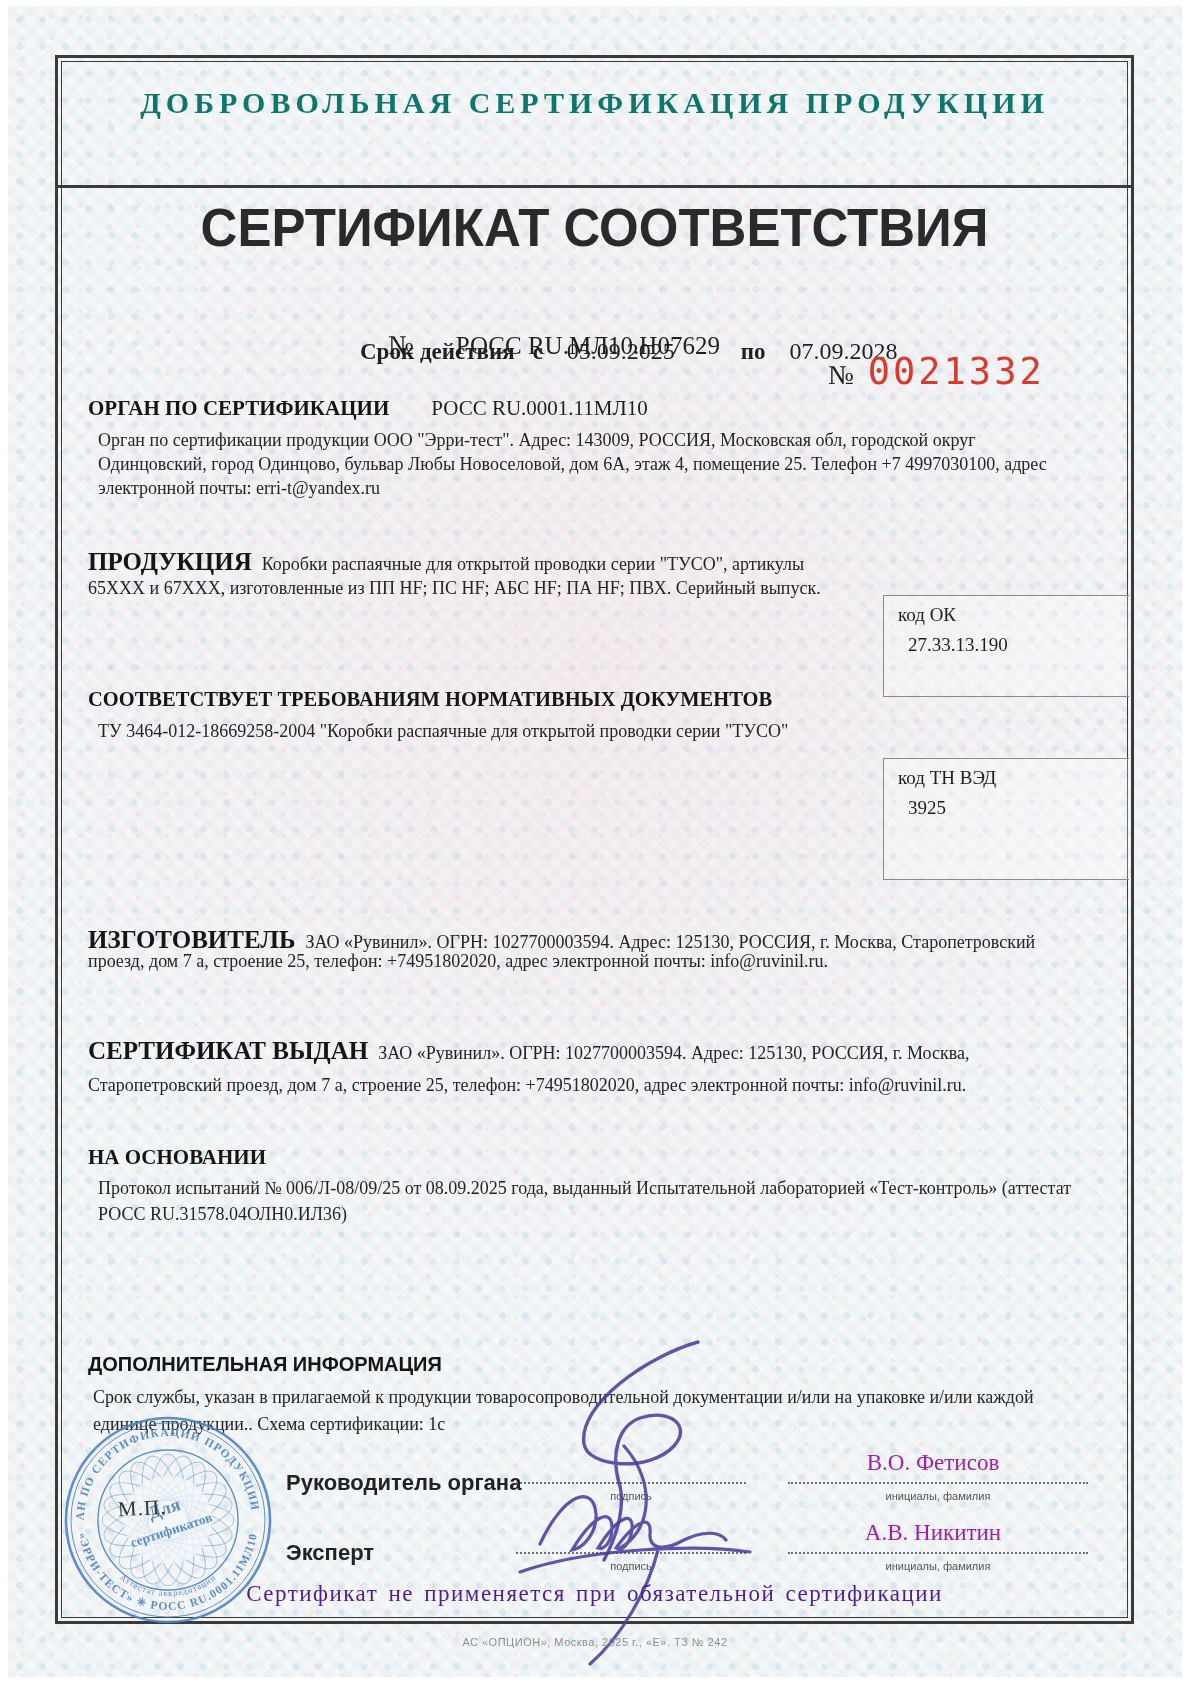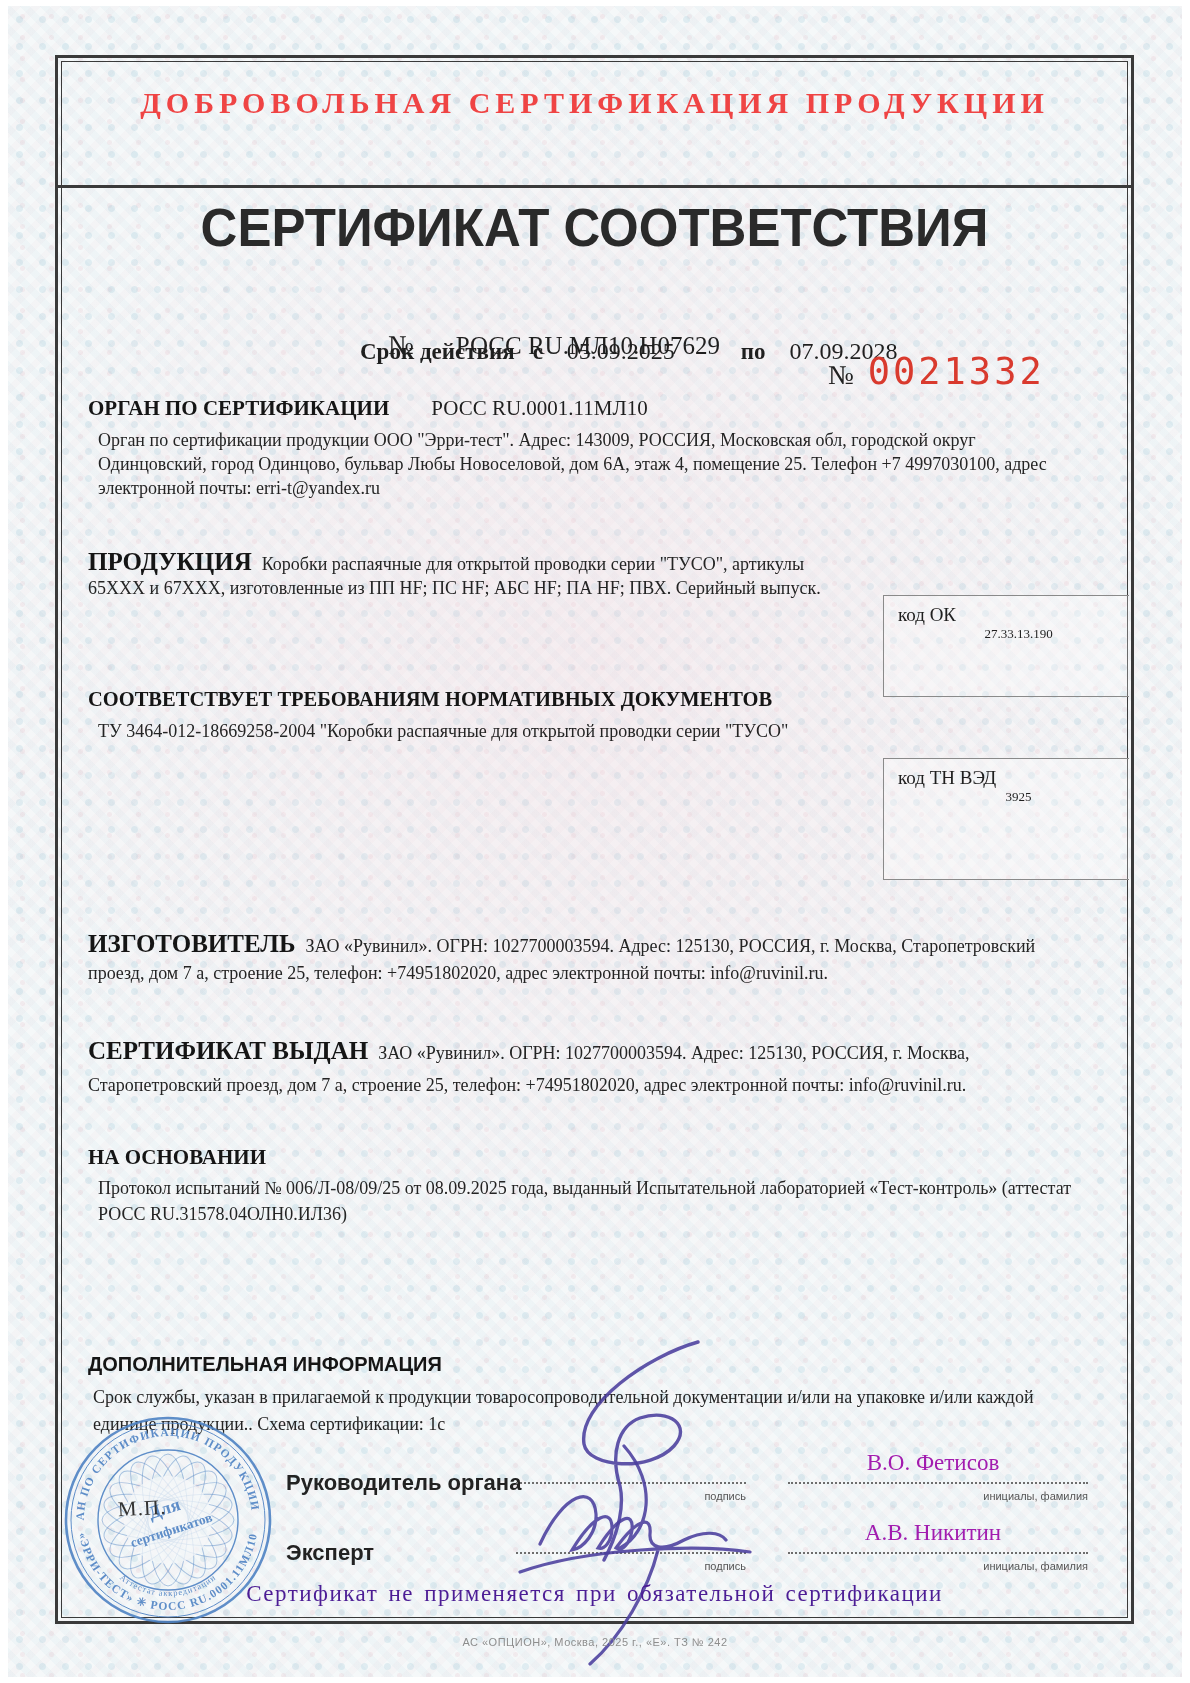--- a/index.html
+++ b/index.html
@@ -14,42 +14,42 @@
       radial-gradient(circle, rgba(224,183,193,0.20) 0 2px, rgba(224,183,193,0) 3px),
       repeating-linear-gradient(45deg, rgba(178,212,224,0.10) 0 7px, rgba(255,255,255,0) 7px 14px),
       repeating-linear-gradient(-45deg, rgba(230,195,204,0.08) 0 7px, rgba(255,255,255,0) 7px 14px);
     background-size:auto, 23px 27px, 29px 21px, auto, auto;}
   .frame{position:absolute;left:55px;top:55px;width:1073px;height:1563px;
          border:3px solid #3a3a3a;}
   .frame-inner{position:absolute;left:3px;top:3px;right:3px;bottom:3px;border:1px solid #3a3a3a;}
   .divider{position:absolute;left:0;top:127px;width:100%;border-top:3px solid #3a3a3a;}
   .abs{position:absolute;}
   .banner{left:0;top:28px;width:100%;text-align:center;font-weight:bold;font-size:30px;
-          letter-spacing:5px;color:#ef4444;}
+          letter-spacing:5px;color:#0f766e;}
   .cert-title{left:0;top:140px;width:100%;text-align:center;
           font-family:"Liberation Sans", sans-serif;font-weight:bold;font-size:51px;
           letter-spacing:0px;color:#2a2a2a;transform:scaleY(1.04);}
   .numline{left:330px;top:232px;font-size:25px;margin-top:40px;}
   .numline .no{font-size:27px;margin-right:42px;}
   .validity{left:302px;top:280px;font-size:24px;}
   .validity b{font-size:23px;}
   .blankno{left:770px;top:292px;font-size:27px;color:#222;}
   .blankno .digits{font-family:"DejaVu Sans Mono", monospace;font-size:37px;color:#d93a2e;
                    letter-spacing:3px;margin-left:14px;font-weight:500;}
   .h-sec{font-weight:bold;font-size:21px;color:#151515;}
   .sec-head-row{display:flex;gap:42px;align-items:baseline;}
   .sec-code{font-size:21px;font-weight:normal;}
   .body-txt{font-size:18px;line-height:24px;color:#242424;}
   .para b{font-size:25px;margin-right:10px;}
   .code-box{border:1.5px solid #8a8a8a;border-right:none;background:rgba(255,255,255,0.25);}
   .code-box .cl{font-size:19px;margin:8px 0 0 14px;}
-  .code-box .cv{font-size:13px;margin:0 0 0 24px;text-align:center;}
+  .code-box .cv{font-size:19px;margin:8px 0 0 24px;}
   .sig-role{font-family:"Liberation Sans", sans-serif;font-weight:bold;font-size:22px;color:#222;}
   .dotline{border-bottom:2px dotted #6d6d6d;}
-  .sig-sub{font-family:"Liberation Sans", sans-serif;font-size:11px;color:#555;text-align:right;}
+  .sig-sub{font-family:"Liberation Sans", sans-serif;font-size:11px;color:#555;text-align:center;}
   .sig-name{font-size:23px;color:#a21caf;text-align:center;}
   .bottom-note{left:0;top:1523px;width:100%;text-align:center;font-size:23px;
                letter-spacing:1.5px;word-spacing:3px;color:#4c1d95;}
   .print-footer{left:0;top:1636px;width:100%;text-align:center;
                 font-family:"Liberation Sans", sans-serif;font-size:11px;color:#8d8d8d;
                 letter-spacing:0.5px;}
   .stamp-wrap{left:62px;top:1414px;width:212px;height:212px;opacity:0.9;}
   .mp{left:118px;top:1496px;font-size:21px;color:#333;transform:rotate(-3deg);letter-spacing:1px;}
   svg text{font-family:"Liberation Serif", serif;}
   .sig-ink{stroke:#4a3d9d;fill:none;stroke-linecap:round;opacity:0.88;}
@@ -99,21 +99,21 @@
       <div class="cv">27.33.13.190</div>
     </div>
 
     <div class="abs h-sec" style="left:30px;top:630px;font-size:20.5px;">СООТВЕТСТВУЕТ ТРЕБОВАНИЯМ НОРМАТИВНЫХ ДОКУМЕНТОВ</div>
     <div class="abs body-txt" style="left:40px;top:661px;width:745px;">ТУ 3464-012-18669258-2004 "Коробки распаячные для открытой проводки серии "ТУСО"</div>
     <div class="abs code-box" style="left:825px;top:700px;width:245px;height:120px;">
       <div class="cl">код ТН ВЭД</div>
       <div class="cv">3925</div>
     </div>
 
-    <div class="abs body-txt para" style="left:30px;top:872px;width:1002px;line-height:27px;">
+    <div class="abs body-txt para" style="left:30px;top:872px;width:1002px;line-height:19px;">
       <b class="h-sec">ИЗГОТОВИТЕЛЬ</b><span>ЗАО «Рувинил». ОГРН: 1027700003594. Адрес: 125130, РОССИЯ, г. Москва, Старопетровский проезд, дом 7 а, строение 25, телефон: +74951802020, адрес электронной почты: info@ruvinil.ru.</span>
     </div>
 
     <div class="abs body-txt para" style="left:30px;top:977px;width:1002px;line-height:32px;">
       <b class="h-sec">СЕРТИФИКАТ ВЫДАН</b><span>ЗАО «Рувинил». ОГРН: 1027700003594. Адрес: 125130, РОССИЯ, г. Москва, Старопетровский проезд, дом 7 а, строение 25, телефон: +74951802020, адрес электронной почты: info@ruvinil.ru.</span>
     </div>
 
     <div class="abs h-sec" style="left:30px;top:1087px;">НА ОСНОВАНИИ</div>
     <div class="abs body-txt" style="left:40px;top:1117px;width:975px;line-height:26px;">Протокол испытаний № 006/Л-08/09/25 от 08.09.2025 года, выданный Испытательной лабораторией «Тест-контроль» (аттестат РОСС RU.31578.04ОЛН0.ИЛ36)</div>
 

